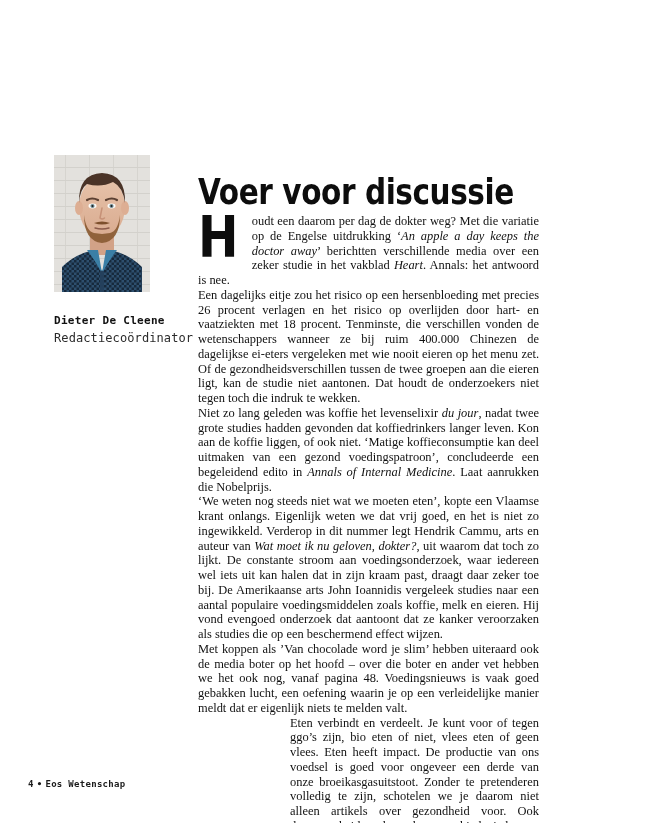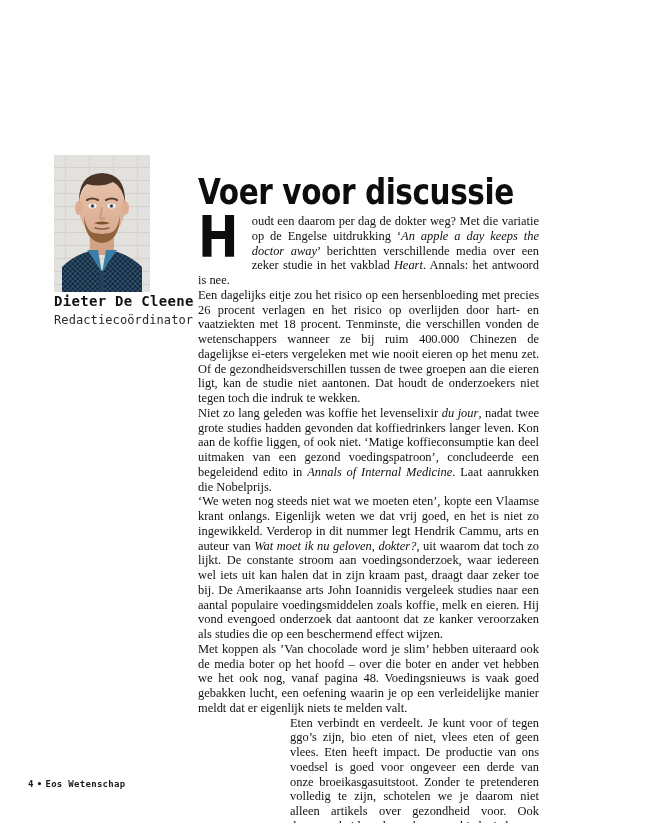--- a/index.html
+++ b/index.html
@@ -34,22 +34,23 @@
   .portrait {
     width: 96px;
     height: 137px;
     overflow: hidden;
     position: relative;
     background: #dedbd6;
   }
   .portrait svg { display: block; }
 
   .author-name {
+    margin-top: 22px;
     font-family: "DejaVu Sans Mono", monospace;
-    font-size: 14px;
+    font-size: 11px;
     font-weight: bold;
     letter-spacing: 0.3px;
     color: #111111;
     line-height: 1.35;
     white-space: nowrap;
   }
   .author-role {
     font-family: "DejaVu Sans Mono", monospace;
     font-size: 12px;
     font-weight: normal;

